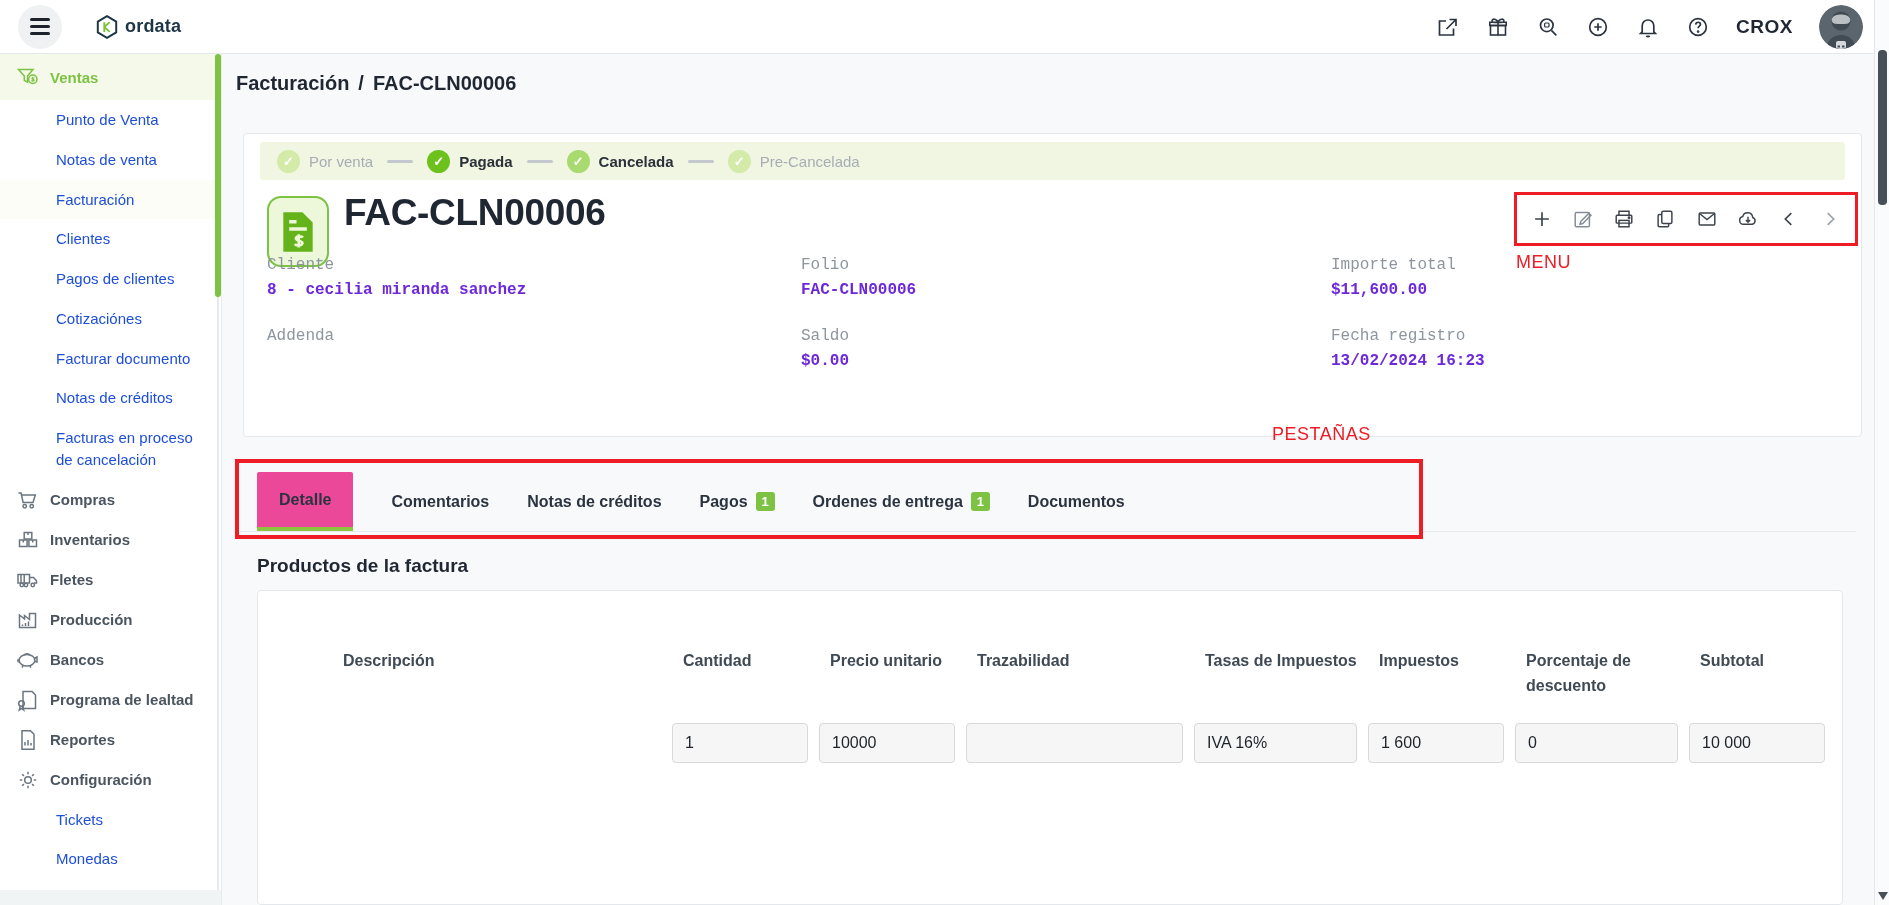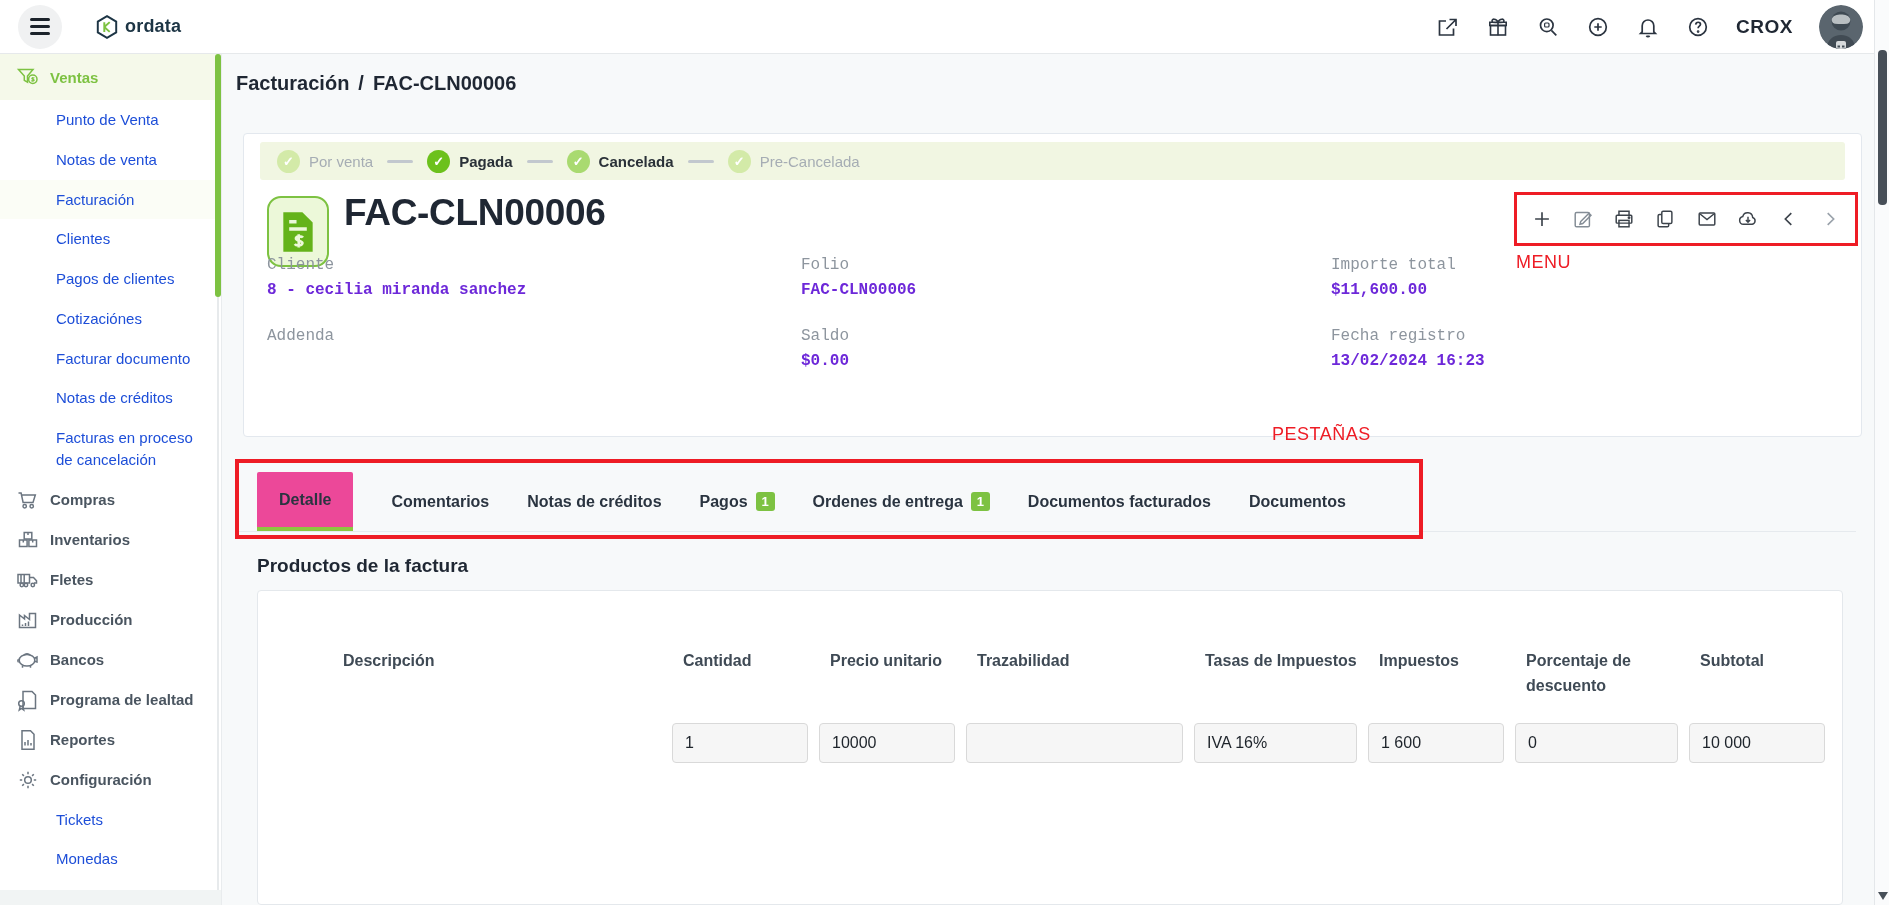--- a/index.html
+++ b/index.html
@@ -358,23 +358,20 @@
       </div>
     <div class="tab">
         <span>Pagos</span>
         <span class="badge">1</span>
       </div>
     <div class="tab">
         <span>Ordenes de entrega</span>
         <span class="badge">1</span>
       </div>
     <div class="tab">
-        <span>Documentos facturados</span>
-      </div>
-    <div class="tab">
         <span>Documentos</span>
       </div>
   </div>
   <div class="tabs-box"></div>
 
   <div class="prod-title">Productos de la factura</div>
   <div class="prod-card">
     <div class="tcols">
       <div class="tcol w-desc">
         <div class="th">Descripción</div>

